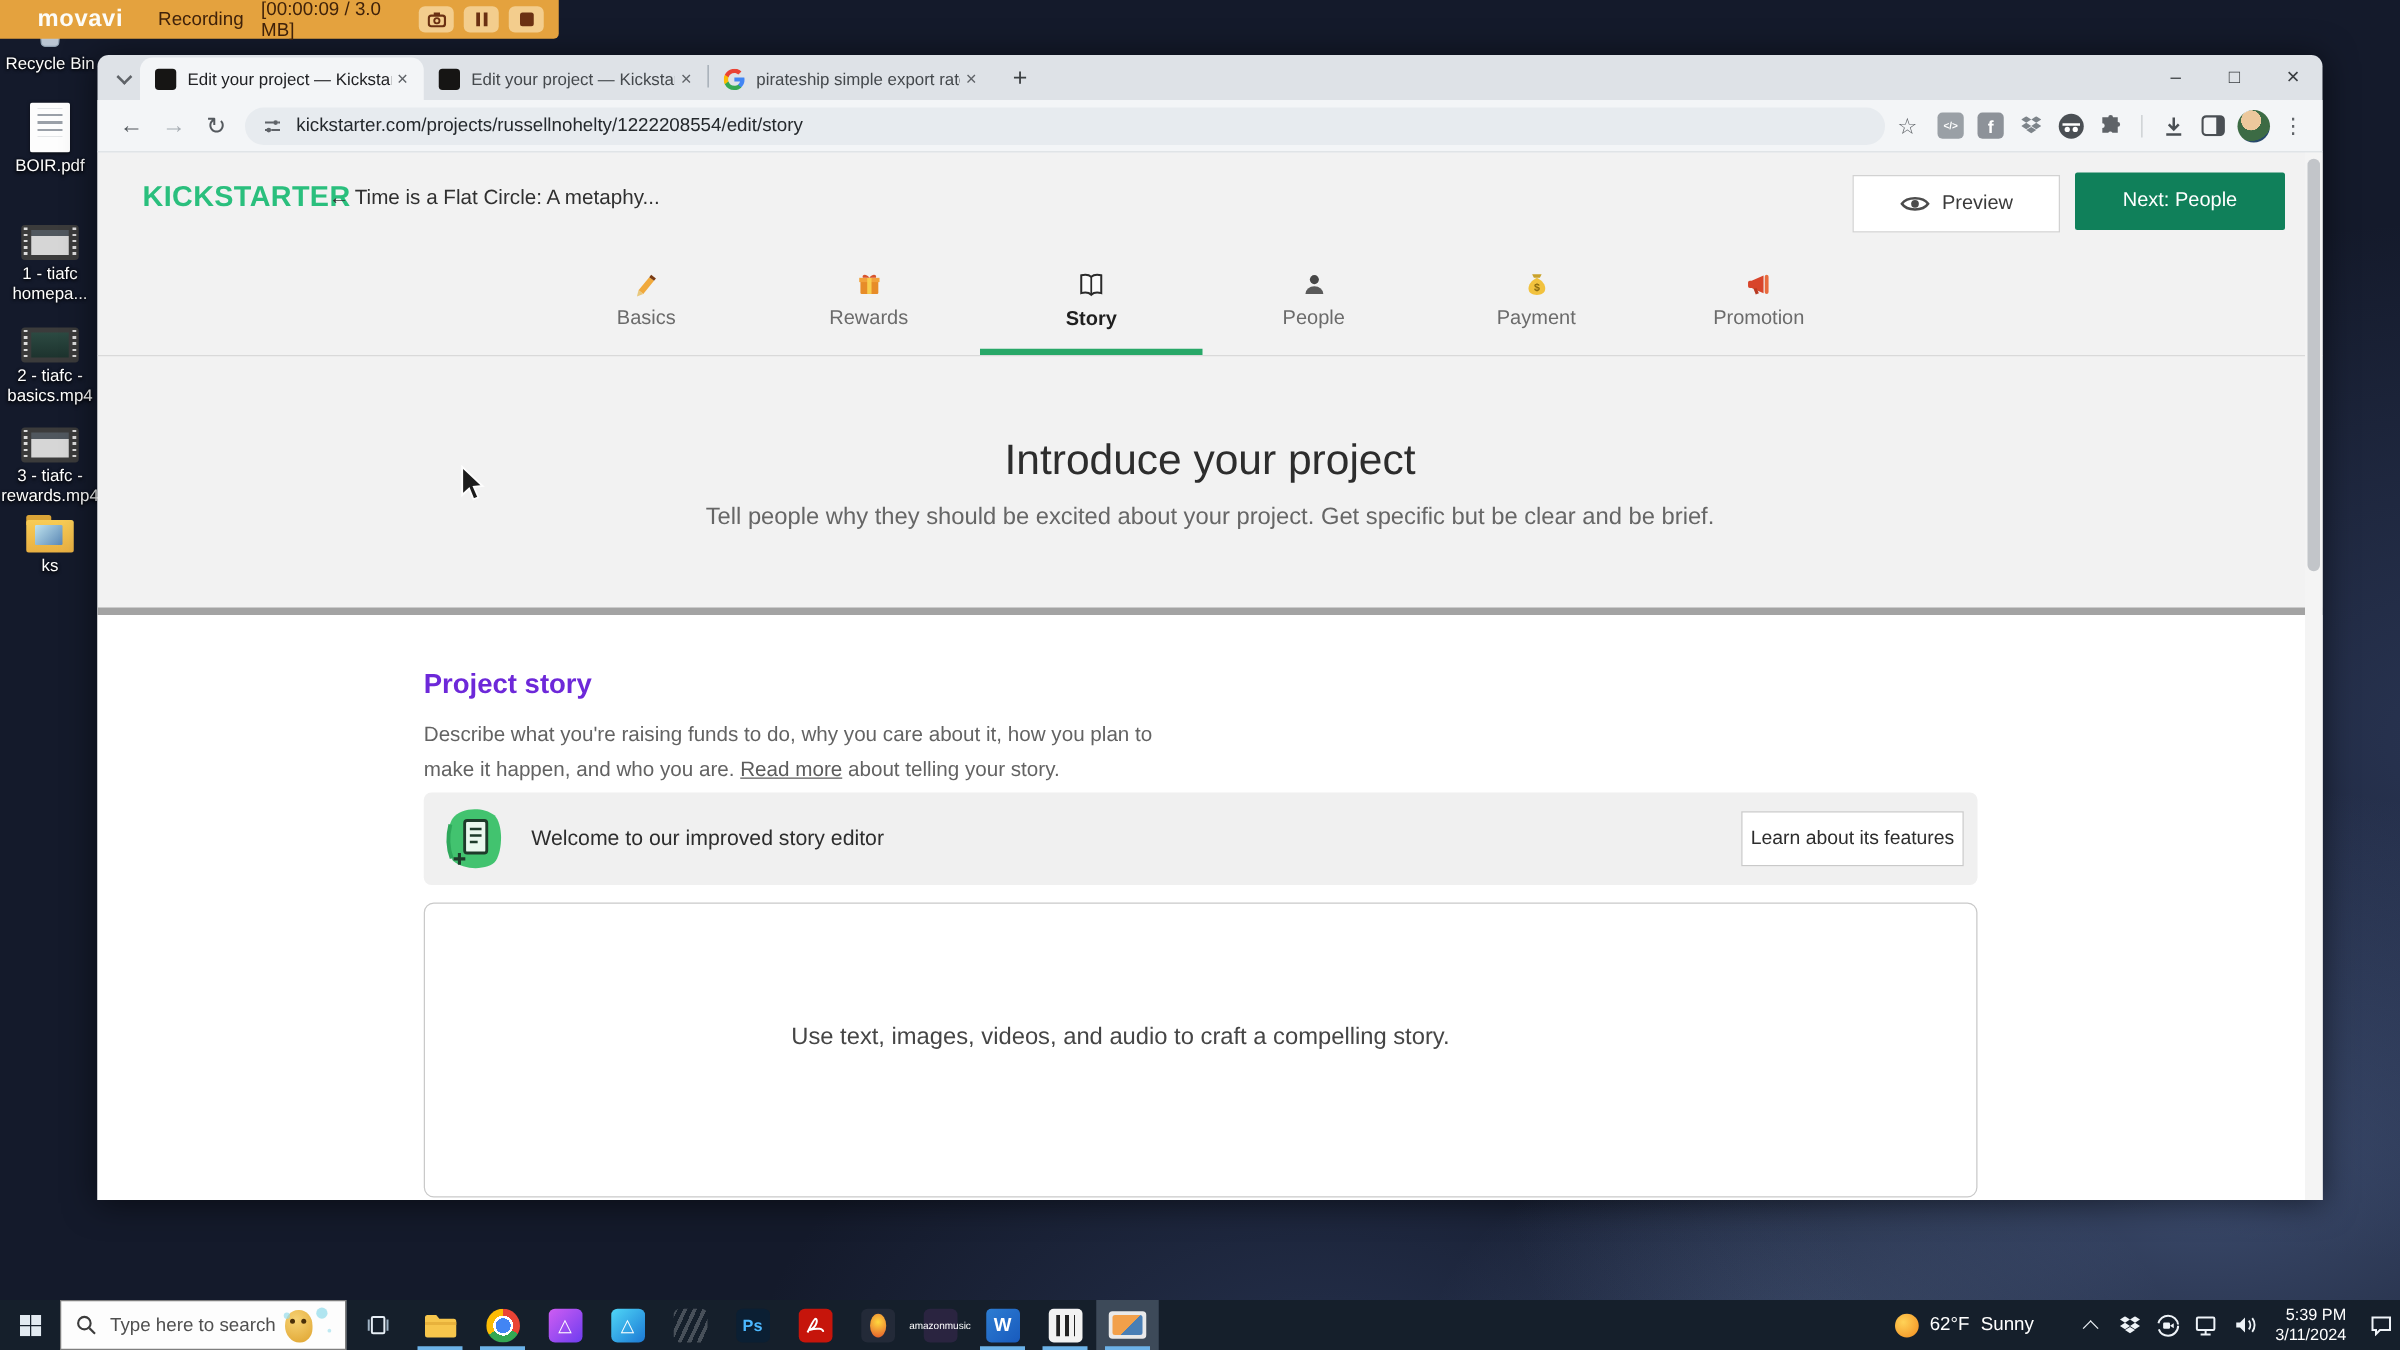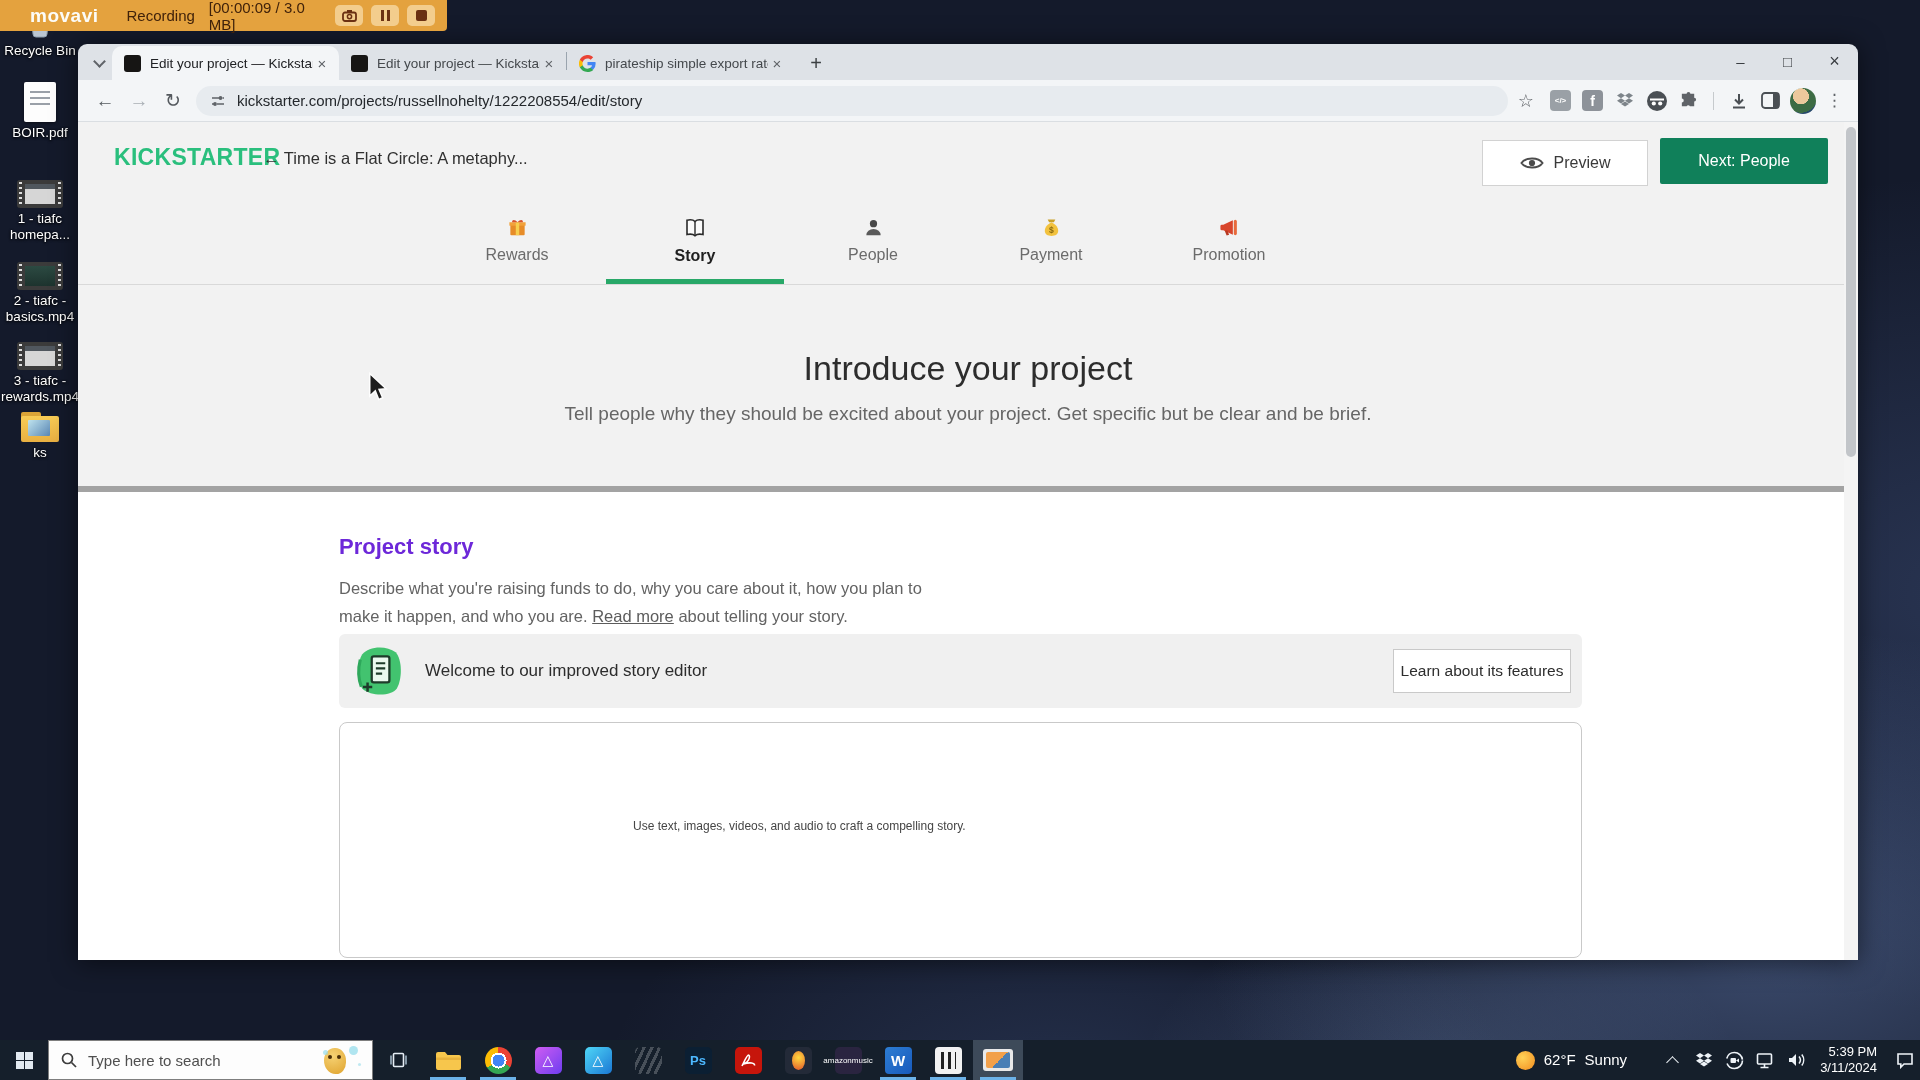--- a/index.html
+++ b/index.html
@@ -113,33 +113,33 @@
   .story-desc{position:absolute;left:261px;top:82px;width:625px;font-size:16.5px;line-height:28px;color:#636363;}
   .rm-link{text-decoration:underline;color:#5c5c5c;}
   .banner{position:absolute;left:261px;top:142px;width:1243px;height:74px;background:#f0f0f0;border-radius:6px;
     display:flex;align-items:center;}
   .banner-icon{margin-left:16px;flex:none;}
   .banner-text{margin-left:22px;font-size:17px;color:#2d2d2d;}
   .banner-btn{margin-left:auto;margin-right:11px;width:178px;height:44px;background:#fff;border:1px solid #c9c9c9;
     box-sizing:border-box;display:flex;align-items:center;justify-content:center;font-size:15.5px;color:#2d2d2d;}
   .editor-card{position:absolute;left:261px;top:230px;width:1243px;height:236px;background:#fff;
     border:1px solid #c9c9c9;border-radius:8px;box-sizing:border-box;}
-  .editor-ph{position:absolute;left:293px;top:96px;font-size:12px;color:#454545;white-space:nowrap;}
+  .editor-ph{position:absolute;left:293px;top:96px;font-size:19px;color:#454545;white-space:nowrap;}
 
   .pg-scroll{position:absolute;right:0;top:0;bottom:0;width:14px;background:#f4f4f4;}
   .pg-thumb{position:absolute;right:2px;top:5px;width:10px;height:330px;background:#c2c5c9;border-radius:5px;}
 
   
   .cursor{position:absolute;left:367px;top:372px;z-index:60;pointer-events:none;}
 
   
   .taskbar{position:absolute;left:0;bottom:0;width:1920px;height:40px;background:#151f2b;
     display:flex;align-items:center;z-index:50;}
   .tb-start{width:48px;height:40px;display:flex;align-items:center;justify-content:center;flex:none;}
-  .tb-search{width:325px;height:40px;background:#fdfdfd;border:1px solid #7e7e7e;box-sizing:border-box;
+  .tb-search{width:229px;height:40px;background:#fdfdfd;border:1px solid #7e7e7e;box-sizing:border-box;
     display:flex;align-items:center;position:relative;flex:none;}
   .tb-search input{border:0;outline:0;flex:1;font-size:15px;font-family:inherit;background:transparent;color:#333;min-width:0;}
   .tb-search input::placeholder{color:#4f4f4f;}
   .mag{margin:0 9px 0 12px;flex:none;}
   .critter{position:absolute;right:26px;top:7px;width:22px;height:26px;
     background:radial-gradient(circle at 40% 30%, #f6d274, #dfa32e);border-radius:50% 50% 46% 54%;}
   .critter::before{content:"";position:absolute;left:4px;top:7px;width:4px;height:4px;background:#4a2f08;border-radius:50%;box-shadow:9px 0 0 #4a2f08;}
   .critter::after{content:"";position:absolute;right:-12px;top:-2px;width:9px;height:9px;border-radius:50%;
     background:rgba(150,220,235,.75);box-shadow:-28px 2px 0 -2px rgba(150,220,235,.7), 6px 14px 0 -3px rgba(150,220,235,.6);}
   .tb-view{width:50px;height:40px;display:flex;align-items:center;justify-content:center;flex:none;}
@@ -353,20 +353,28 @@
         <span>Preview</span>
       </div>
       <div class="btn-next">
         <span>Next: People</span>
       </div>
     </div>
 
     <div class="ks-nav">
       <div class="nav-item">
         <svg width="21" height="21" viewBox="0 0 22 22">
+          <path d="M4 16 L13 5 l4 3 L8 19 Z" fill="#f0a93c"></path>
+          <path d="M13 5 l4 3 1.6-2 -4-3 Z" fill="#7a3c14"></path>
+          <path d="M4 16 l-1.3 5.2 L8 19 Z" fill="#e8c87d"></path>
+        </svg>
+        <span>Basics</span>
+      </div>
+      <div class="nav-item">
+        <svg width="21" height="21" viewBox="0 0 22 22">
           <rect x="3.5" y="8" width="15" height="11" rx="1" fill="#e78c28"></rect>
           <rect x="2.5" y="5.5" width="17" height="3.6" fill="#f2a23a"></rect>
           <rect x="9.2" y="5.5" width="3.6" height="13.5" fill="#f7ce4e"></rect>
           <path d="M11 5.5 C8 1.5 4.5 3 5.5 5.5 Z" fill="#d8542c"></path>
           <path d="M11 5.5 C14 1.5 17.5 3 16.5 5.5 Z" fill="#d8542c"></path>
         </svg>
         <span>Rewards</span>
       </div>
       <div class="nav-item active">
         <svg width="22" height="22" viewBox="0 0 22 22">

